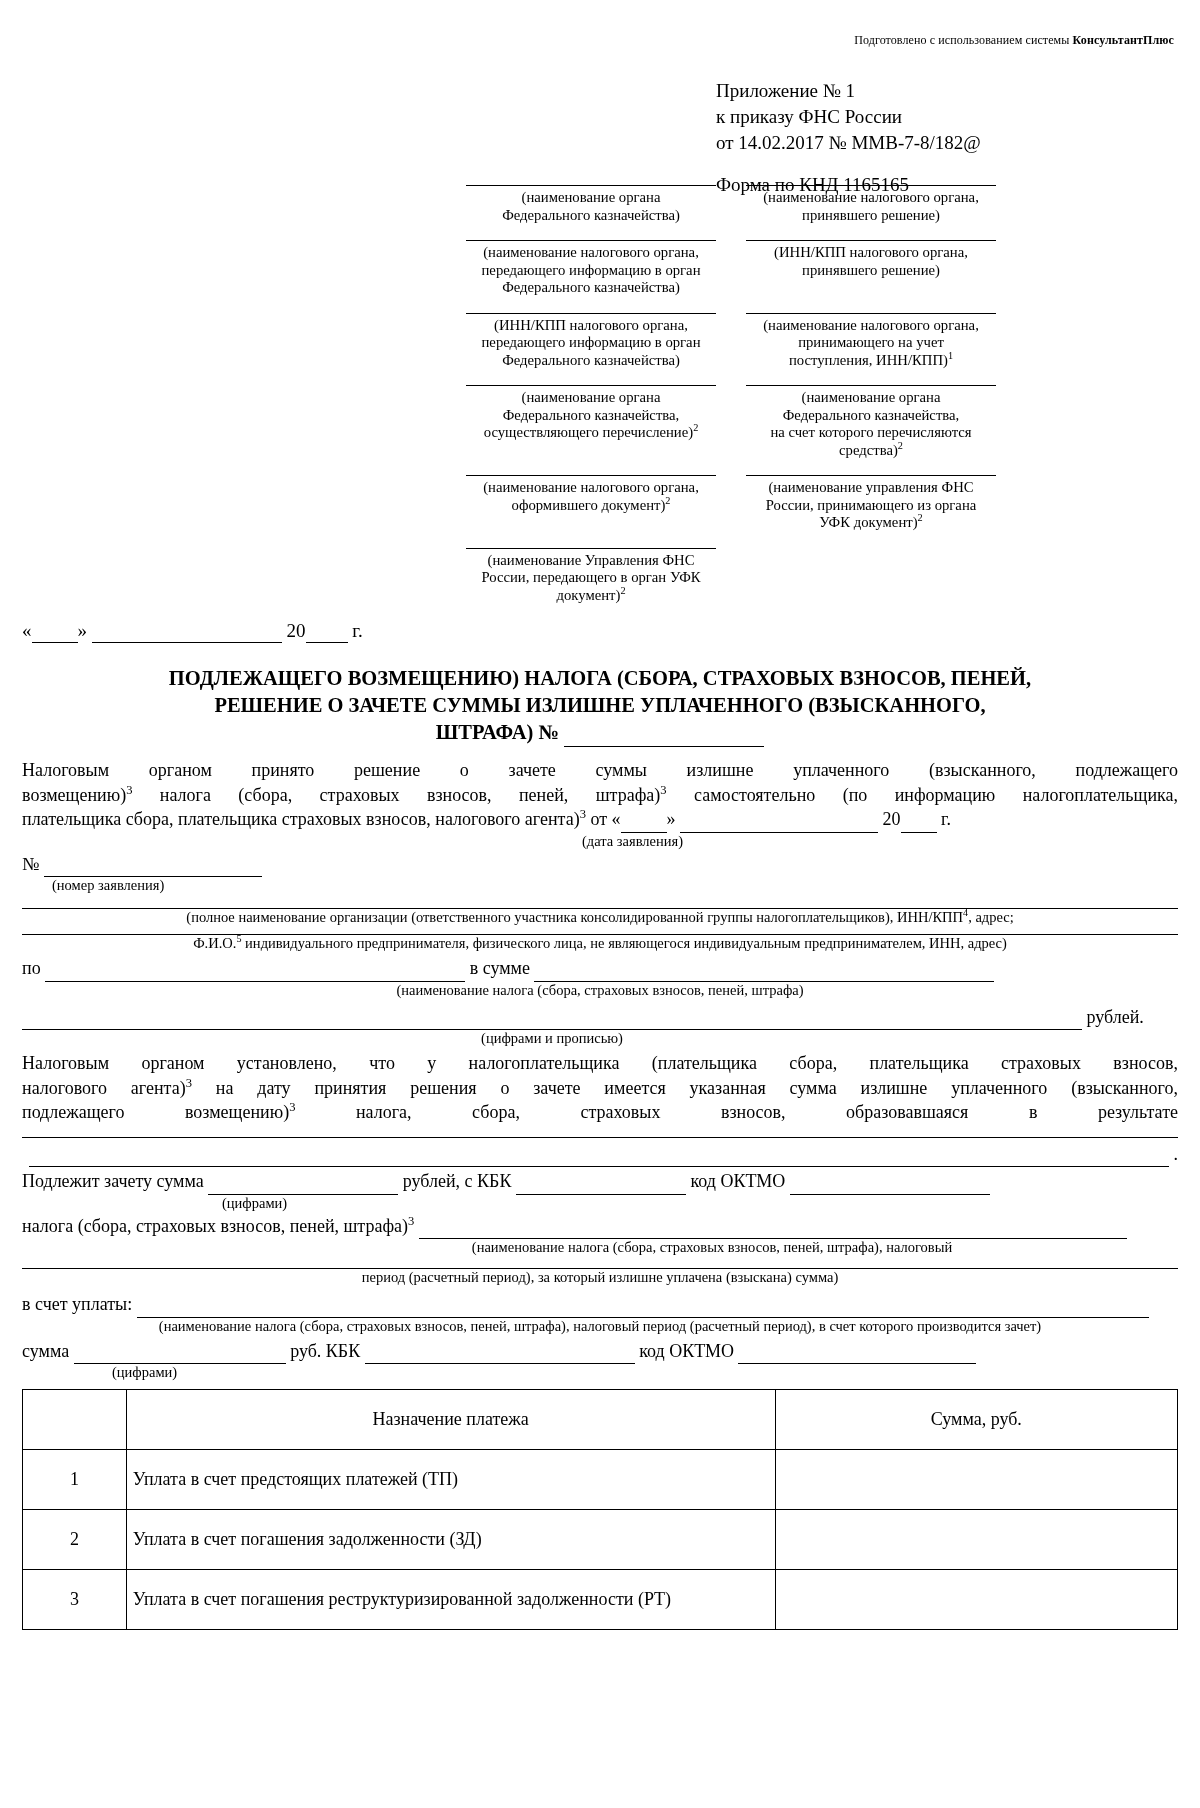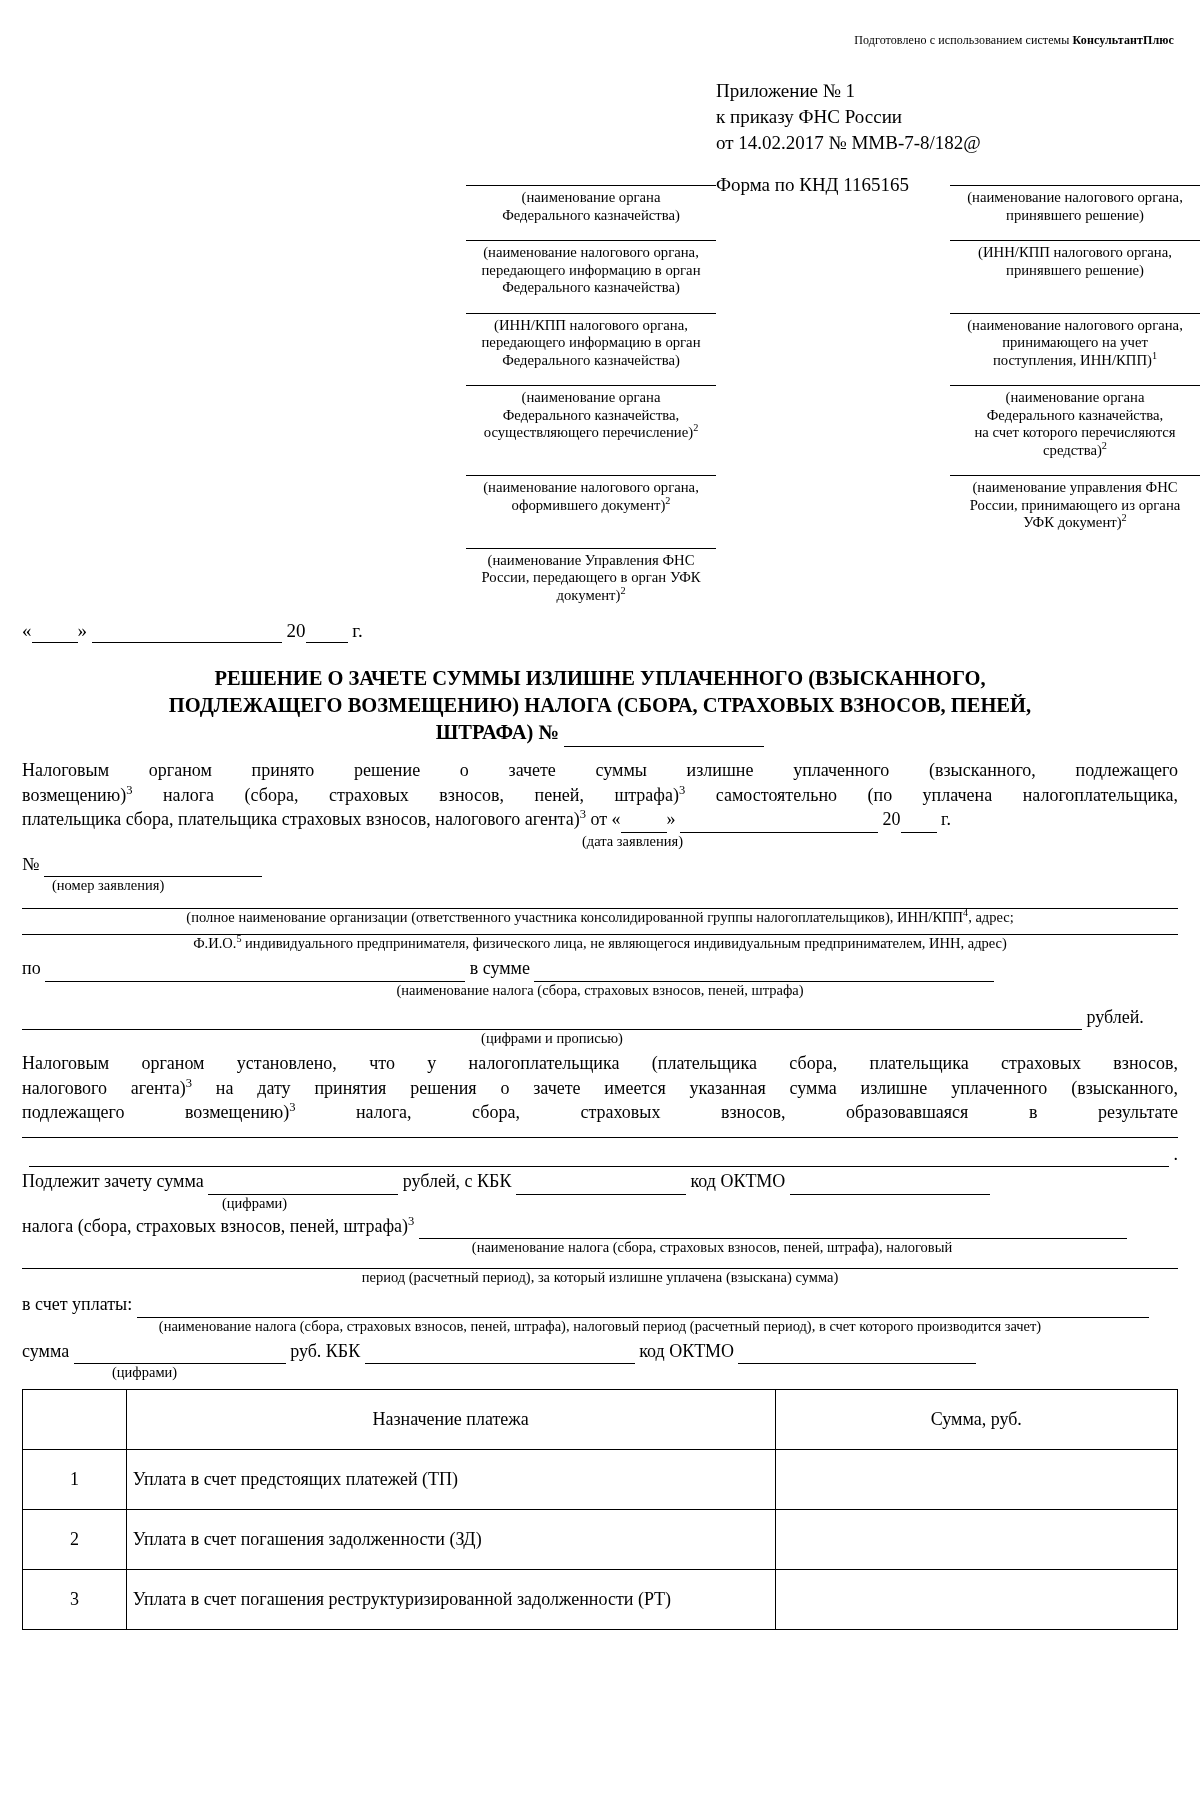--- a/index.html
+++ b/index.html
@@ -46,21 +46,21 @@
 
   
   .orgblock {
     position: absolute;
     top: 185px;
     left: 0;
     width: 1200px;
   }
   .orgrow {
     display: flex;
-    justify-content: space-between;
+    justify-content: flex-start;
     padding-left: 466px;
     gap: 30px;
   }
   .cellL, .cellR {
     width: 250px;
     text-align: center;
     font-size: 14.7px;
     line-height: 17.5px;
   }
   .cellL .rule, .cellR .rule {
@@ -239,32 +239,32 @@
   </div>
 
   <div class="dateline">
     <span>«</span><span class="ul" style="width:46px">&nbsp;</span><span>»</span>
     <span class="ul" style="width:190px">&nbsp;</span>
     <span>20</span><span class="ul" style="width:42px">&nbsp;</span>
     <span>г.</span>
   </div>
 
   <div class="doctitle">
+    <div>ПОДЛЕЖАЩЕГО ВОЗМЕЩЕНИЮ) НАЛОГА (СБОРА, СТРАХОВЫХ ВЗНОСОВ, ПЕНЕЙ,</div>
     <div>РЕШЕНИЕ О ЗАЧЕТЕ СУММЫ ИЗЛИШНЕ УПЛАЧЕННОГО (ВЗЫСКАННОГО,</div>
-    <div>ПОДЛЕЖАЩЕГО ВОЗМЕЩЕНИЮ) НАЛОГА (СБОРА, СТРАХОВЫХ ВЗНОСОВ, ПЕНЕЙ,</div>
     <div>
       <span>ШТРАФА) №</span>
       <span class="ul" style="width:200px">&nbsp;</span>
     </div>
   </div>
 
   <div class="body">
 
     <p class="just">Налоговым органом принято решение о зачете суммы излишне уплаченного (взысканного, подлежащего</p>
-    <p class="just"><span>возмещению)</span><sup>3</sup><span> налога (сбора, страховых взносов, пеней, штрафа)</span><sup>3</sup><span> самостоятельно (по уплачена налогоплательщика,</span></p>
+    <p class="just"><span>возмещению)</span><sup>3</sup><span> налога (сбора, страховых взносов, пеней, штрафа)</span><sup>3</sup><span> самостоятельно (по информацию налогоплательщика,</span></p>
     <p class="plain"><span>плательщика сбора, плательщика страховых взносов, налогового агента)</span><sup>3</sup><span> от «</span><span class="ul" style="width:46px">&nbsp;</span><span>»</span>&nbsp;<span class="ul" style="width:198px">&nbsp;</span>&nbsp;<span>20</span><span class="ul" style="width:36px">&nbsp;</span>&nbsp;<span>г.</span></p>
 
     <div class="smallcap" style="margin-left:560px;width:280px">(дата заявления)</div>
 
     <p class="plain" style="margin-top:2px"><span>№</span>&nbsp;<span class="ul" style="width:218px">&nbsp;</span></p>
     <div class="smallcap" style="margin-left:30px;width:230px;text-align:left">(номер заявления)</div>
 
     <div class="fullrule" style="margin-top:14px"></div>
     <div class="smallcap" style="text-align:center"><span>(полное наименование организации (ответственного участника консолидированной группы налогоплательщиков), ИНН/КПП</span><sup>4</sup><span>, адрес;</span></div>
 

